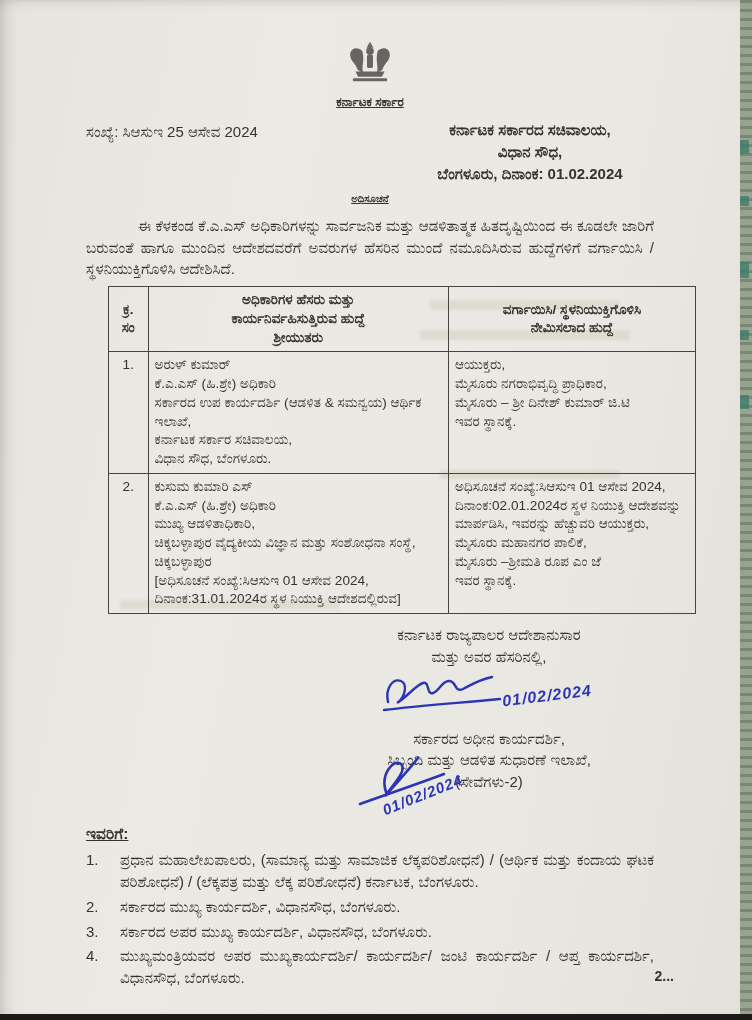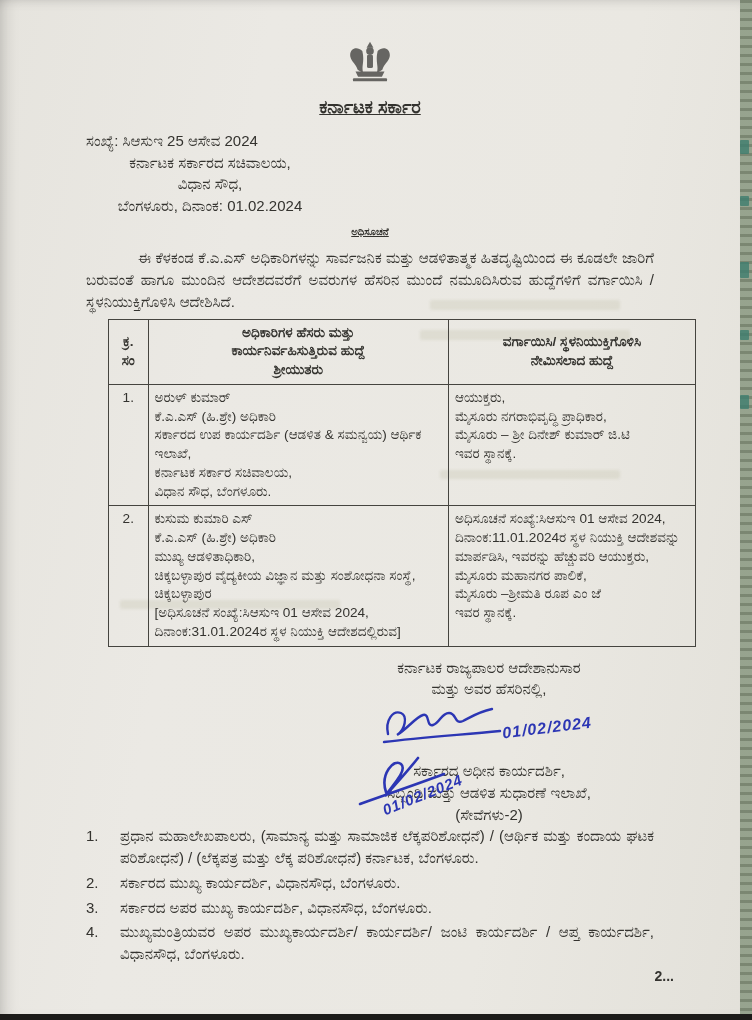--- a/index.html
+++ b/index.html
@@ -25,25 +25,25 @@
     position:absolute;left:0;top:0;width:740px;height:1014px;
     background:linear-gradient(100deg,#e6e4de 0%,#ebe9e4 30%,#eae8e2 70%,#e3e1da 100%);
     box-shadow:inset 14px 0 18px -14px rgba(0,0,0,.25), inset 0 10px 14px -12px rgba(0,0,0,.2);
     overflow:hidden;
   }
   .content{position:relative;padding:40px 86px 0 86px;font-size:15px;line-height:1.45;}
   .bleed{position:absolute;background:rgba(150,150,105,.14);filter:blur(1.5px);border-radius:2px;pointer-events:none;}
 
   .emblem-wrap{text-align:center;margin-bottom:2px;}
   .emblem-wrap svg{opacity:.82;}
-  .org-title{text-align:center;font-weight:bold;font-size:18px;text-decoration:underline;margin-bottom:8px;}
-
-  .ref-row{display:flex;justify-content:space-between;align-items:flex-start;margin-bottom:8px;flex-direction:column;}
+  .org-title{text-align:center;font-weight:bold;font-size:12px;text-decoration:underline;margin-bottom:8px;}
+
+  .ref-row{display:flex;justify-content:space-between;align-items:flex-start;margin-bottom:8px;}
   .ref-number{padding-top:2px;}
-  .office-block{width:248px;text-align:center;white-space:pre-line;}
+  .office-block{width:248px;text-align:center;white-space:pre-line;font-weight:bold;}
 
   .doc-title{text-align:center;font-weight:bold;font-size:10px;margin:4px 0 6px 0;}
   .doc-title span{text-decoration:underline;}
 
   .para{text-align:justify;text-indent:52px;margin:8px 0 6px 0;}
 
   table.transfer{border-collapse:collapse;margin:4px 0 10px 22px;width:588px;font-size:13.6px;line-height:1.38;}
   table.transfer th,table.transfer td{border:1.4px solid #45443f;vertical-align:top;padding:4px 6px;}
   table.transfer th{font-weight:bold;text-align:center;vertical-align:middle;padding:4px 4px;}
   td.sl{width:24px;text-align:center;}
@@ -153,21 +153,21 @@
 ಮೈಸೂರು – ಶ್ರೀ ದಿನೇಶ್ ಕುಮಾರ್ ಜಿ.ಟಿ
 ಇವರ ಸ್ಥಾನಕ್ಕೆ.</td>
         </tr>
         <tr>
           <td class="sl">2.</td>
           <td class="officer multiline">ಕುಸುಮ ಕುಮಾರಿ ಎಸ್
 ಕೆ.ಎ.ಎಸ್ (ಹಿ.ಶ್ರೇ) ಅಧಿಕಾರಿ
 ಮುಖ್ಯ ಆಡಳಿತಾಧಿಕಾರಿ,
 ಚಿಕ್ಕಬಳ್ಳಾಪುರ ವೈದ್ಯಕೀಯ ವಿಜ್ಞಾನ ಮತ್ತು ಸಂಶೋಧನಾ ಸಂಸ್ಥೆ, ಚಿಕ್ಕಬಳ್ಳಾಪುರ
 [ಅಧಿಸೂಚನೆ ಸಂಖ್ಯೆ:ಸಿಆಸುಇ 01 ಆಸೇವ 2024, ದಿನಾಂಕ:31.01.2024ರ ಸ್ಥಳ ನಿಯುಕ್ತಿ ಆದೇಶದಲ್ಲಿರುವ]</td>
-          <td class="posting multiline">ಅಧಿಸೂಚನೆ ಸಂಖ್ಯೆ:ಸಿಆಸುಇ 01 ಆಸೇವ 2024, ದಿನಾಂಕ:11.01.2024ರ ಸ್ಥಳ ನಿಯುಕ್ತಿ ಆದೇಶವನ್ನು ಮಾರ್ಪಡಿಸಿ, ಇವರನ್ನು ಹೆಚ್ಚುವರಿ ಆಯುಕ್ತರು,
+          <td class="posting multiline">ಅಧಿಸೂಚನೆ ಸಂಖ್ಯೆ:ಸಿಆಸುಇ 01 ಆಸೇವ 2024, ದಿನಾಂಕ:02.01.2024ರ ಸ್ಥಳ ನಿಯುಕ್ತಿ ಆದೇಶವನ್ನು ಮಾರ್ಪಡಿಸಿ, ಇವರನ್ನು ಹೆಚ್ಚುವರಿ ಆಯುಕ್ತರು,
 ಮೈಸೂರು ಮಹಾನಗರ ಪಾಲಿಕೆ,
 ಮೈಸೂರು –ಶ್ರೀಮತಿ ರೂಪ ಎಂ ಜೆ
 ಇವರ ಸ್ಥಾನಕ್ಕೆ.</td>
         </tr>
       </tbody>
         </table>
 
 
       <div class="right-col">
         <div class="by-order">ಕರ್ನಾಟಕ ರಾಜ್ಯಪಾಲರ ಆದೇಶಾನುಸಾರ
@@ -181,20 +181,21 @@
             </svg>
           </span>
           <span class="sig-date-1">01/02/2024</span>
         </div>
 
         <div class="designation">ಸರ್ಕಾರದ ಅಧೀನ ಕಾರ್ಯದರ್ಶಿ,
 ಸಿಬ್ಬಂದಿ ಮತ್ತು ಆಡಳಿತ ಸುಧಾರಣೆ ಇಲಾಖೆ,
 (ಸೇವೆಗಳು-2)</div>
       </div>
 
+      <div class="dist-label">ಇವರಿಗೆ:</div>
 
       <div class="dist-row">
         <div class="dist-num">1.</div>
         <div class="dist-text">ಪ್ರಧಾನ ಮಹಾಲೇಖಪಾಲರು, (ಸಾಮಾನ್ಯ ಮತ್ತು ಸಾಮಾಜಿಕ ಲೆಕ್ಕಪರಿಶೋಧನೆ) / (ಆರ್ಥಿಕ ಮತ್ತು ಕಂದಾಯ ಘಟಕ ಪರಿಶೋಧನೆ) / (ಲೆಕ್ಕಪತ್ರ ಮತ್ತು ಲೆಕ್ಕ ಪರಿಶೋಧನೆ) ಕರ್ನಾಟಕ, ಬೆಂಗಳೂರು.</div>
       </div>
       <div class="dist-row">
         <div class="dist-num">2.</div>
         <div class="dist-text">ಸರ್ಕಾರದ ಮುಖ್ಯ ಕಾರ್ಯದರ್ಶಿ, ವಿಧಾನಸೌಧ, ಬೆಂಗಳೂರು.</div>
       </div>
       <div class="dist-row">

